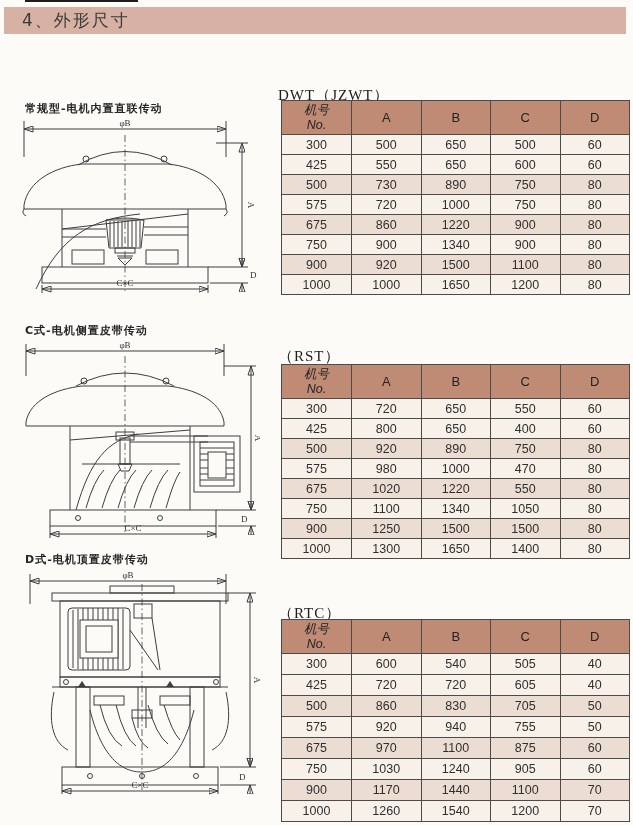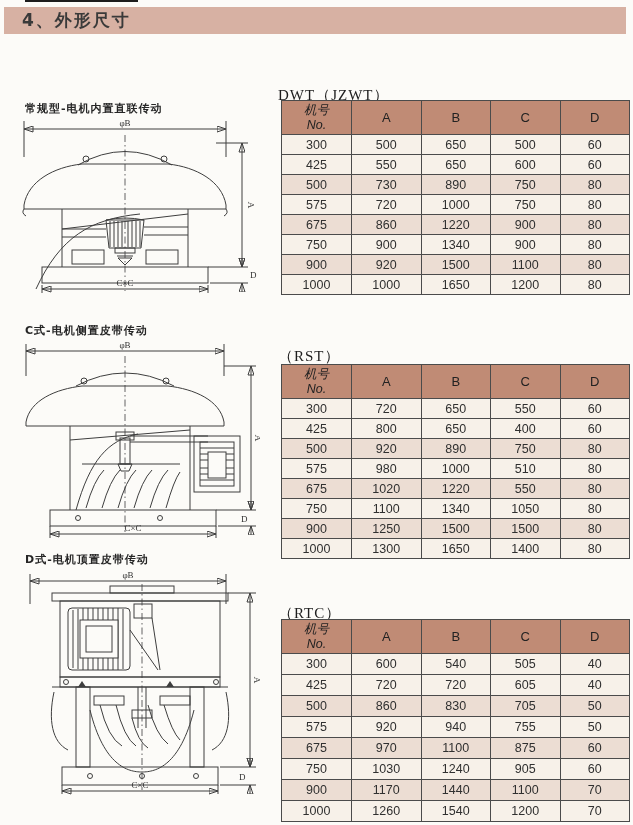--- a/index.html
+++ b/index.html
@@ -7,21 +7,21 @@
     --row-light:#f7f1e9; --line:#4b4b4b; --ink:#303030;
   }
   html,body{margin:0;padding:0;}
   body{
     width:633px;height:825px;position:relative;overflow:hidden;
     background:#fcfbf8;font-family:"Liberation Sans",sans-serif;color:var(--ink);
   }
   .scan-line{position:absolute;left:25px;top:0;width:113px;height:2px;background:#1d1d1d;}
   .title-bar{position:absolute;left:4px;top:7px;width:622px;height:27px;background:var(--title-bar);}
   .title-bar .txt{
-    display:block;padding-left:18px;line-height:27px;font-size:17px;font-weight:bold;
+    display:block;padding-left:18px;line-height:27px;font-size:17px;font-weight:normal;
     letter-spacing:2px;color:#3a3a3a;font-family:"DejaVu Sans",sans-serif;
   }
   .drw-title{
     position:absolute;left:25px;width:215px;font-size:11px;font-weight:600;
     color:#262626;font-family:"DejaVu Sans",sans-serif;letter-spacing:1px;white-space:nowrap;
   }
   .drw{position:absolute;left:20px;}
   .drw path,.drw line,.drw rect,.drw circle{stroke:#3e3e3e;stroke-width:1;fill:none;}
   .drw .cl{stroke-dasharray:7 3 1.5 3;stroke-width:0.8;}
   .drw text{fill:#333;font-size:9px;font-family:"Liberation Serif",serif;stroke:none;}
@@ -346,21 +346,21 @@
         <td>500</td>
         <td>920</td>
         <td>890</td>
         <td>750</td>
         <td>80</td>
       </tr>
       <tr>
         <td>575</td>
         <td>980</td>
         <td>1000</td>
-        <td>510</td>
+        <td>470</td>
         <td>80</td>
       </tr>
       <tr>
         <td>675</td>
         <td>1020</td>
         <td>1220</td>
         <td>550</td>
         <td>80</td>
       </tr>
       <tr>

